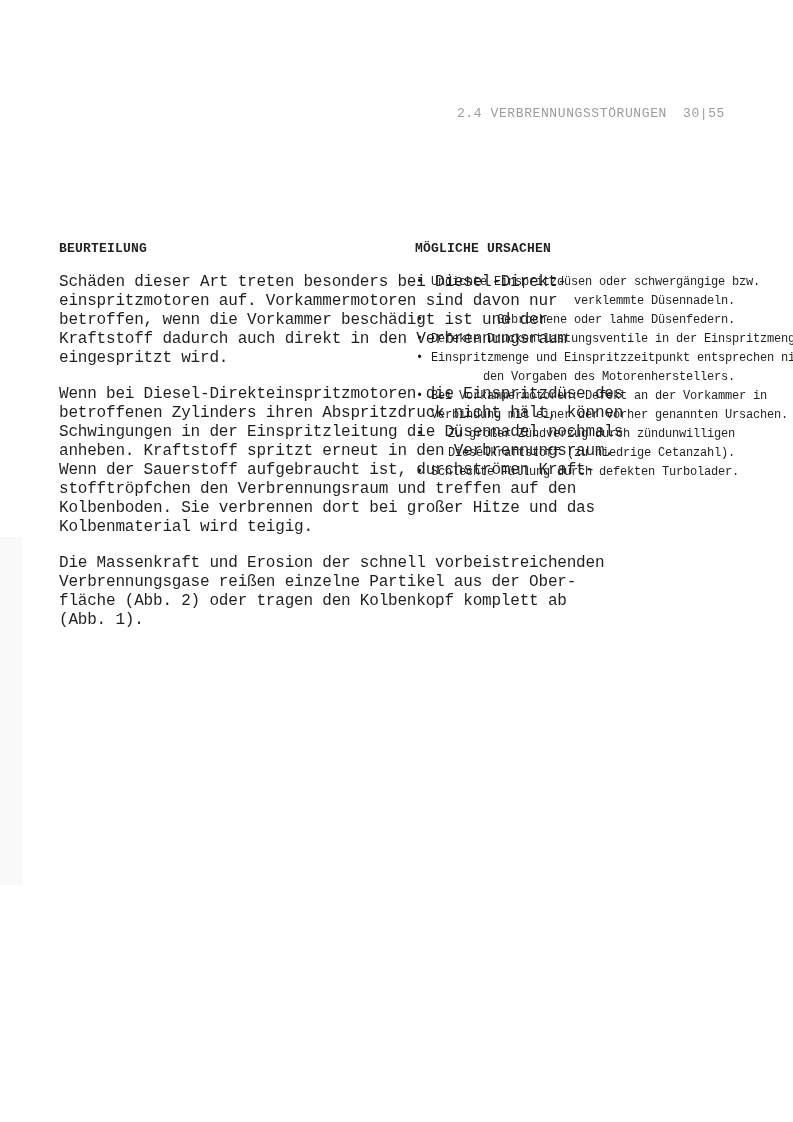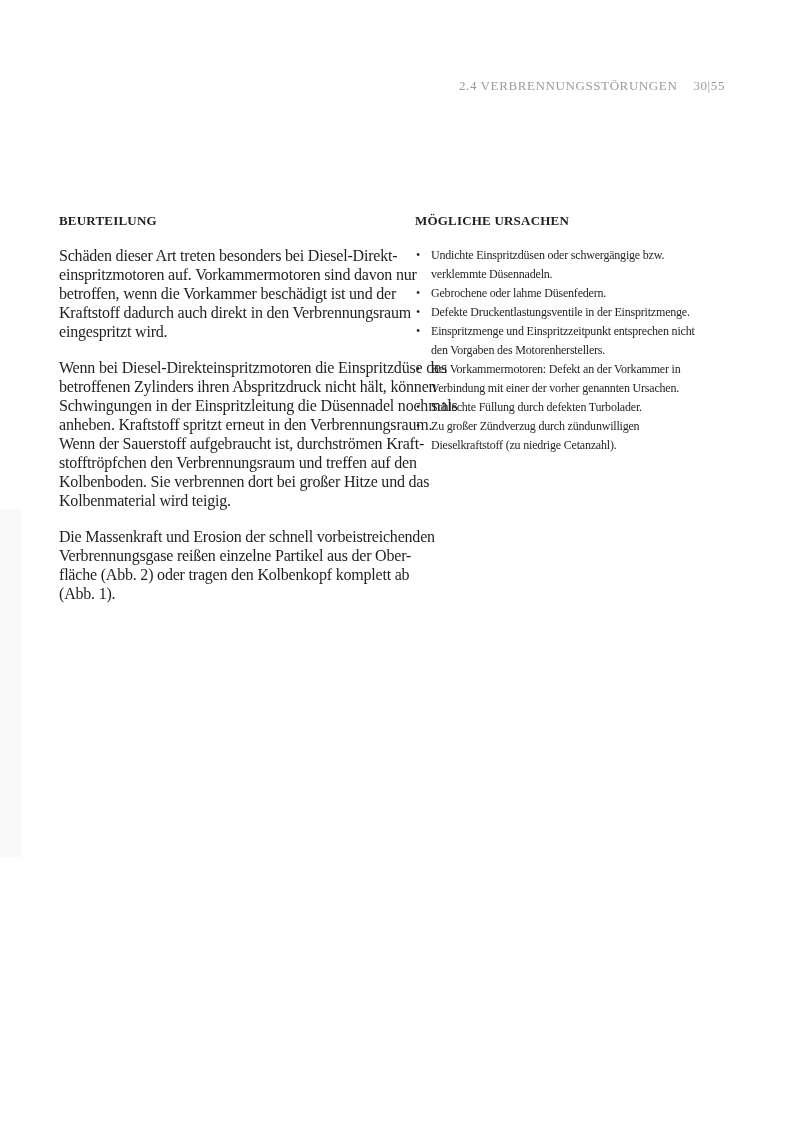--- a/index.html
+++ b/index.html
@@ -5,23 +5,24 @@
   html, body {
     margin: 0;
     padding: 0;
     background: #ffffff;
   }
   .page {
     position: relative;
     width: 793px;
     height: 946px;
     background: #ffffff;
-    font-family: Liberation Serif, serif;
+    font-family: Liberation Mono, monospace;
     color: #1f1f1e;
     overflow: hidden;
+    margin-top: 28px;
   }
   .edge-strip {
     position: absolute;
     left: 0;
     top: 509px;
     width: 22px;
     height: 348px;
     background: #f9f9f9;
   }
   .page-header {
@@ -59,20 +60,21 @@
     white-space: pre;
   }
   .body-text p:last-child { margin-bottom: 0; }
   ul.bullets {
     list-style: none;
     margin: 0;
     padding: 0;
     font-size: 12px;
     line-height: 19px;
     letter-spacing: -0.2px;
+    text-align: right;
   }
   ul.bullets li {
     position: relative;
     padding-left: 16px;
     white-space: pre;
   }
   ul.bullets li::before {
     content: "\2022";
     position: absolute;
     left: 1px;
@@ -119,19 +121,19 @@
     <h2>MÖGLICHE URSACHEN</h2>
     <ul class="bullets">
       <li>Undichte Einspritzdüsen oder schwergängige bzw.
 verklemmte Düsennadeln.</li>
       <li>Gebrochene oder lahme Düsenfedern.</li>
       <li>Defekte Druckentlastungsventile in der Einspritzmenge.</li>
       <li>Einspritzmenge und Einspritzzeitpunkt entsprechen nicht
 den Vorgaben des Motorenherstellers.</li>
       <li>Bei Vorkammermotoren: Defekt an der Vorkammer in
 Verbindung mit einer der vorher genannten Ursachen.</li>
-      <li>Schlechte Füllung durch defekten Turbolader.</li>
       <li>Zu großer Zündverzug durch zündunwilligen
 Dieselkraftstoff (zu niedrige Cetanzahl).</li>
+      <li>Schlechte Füllung durch defekten Turbolader.</li>
     </ul>
   </div>
 
 </div>
 
 </body></html>

